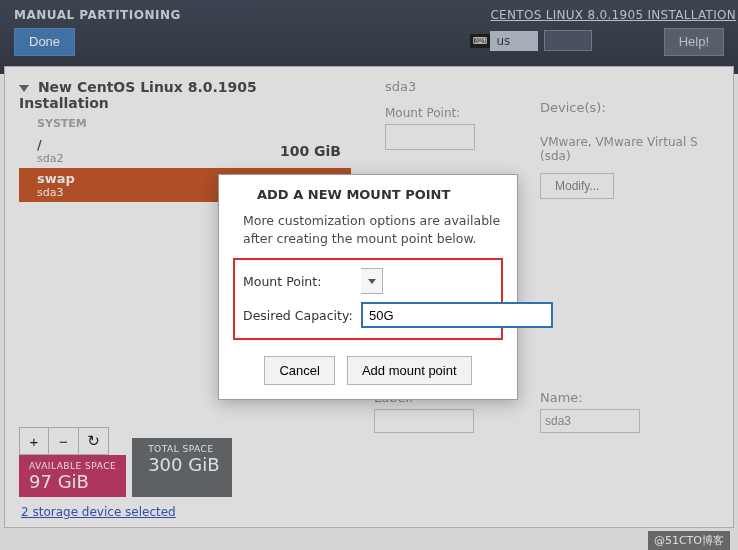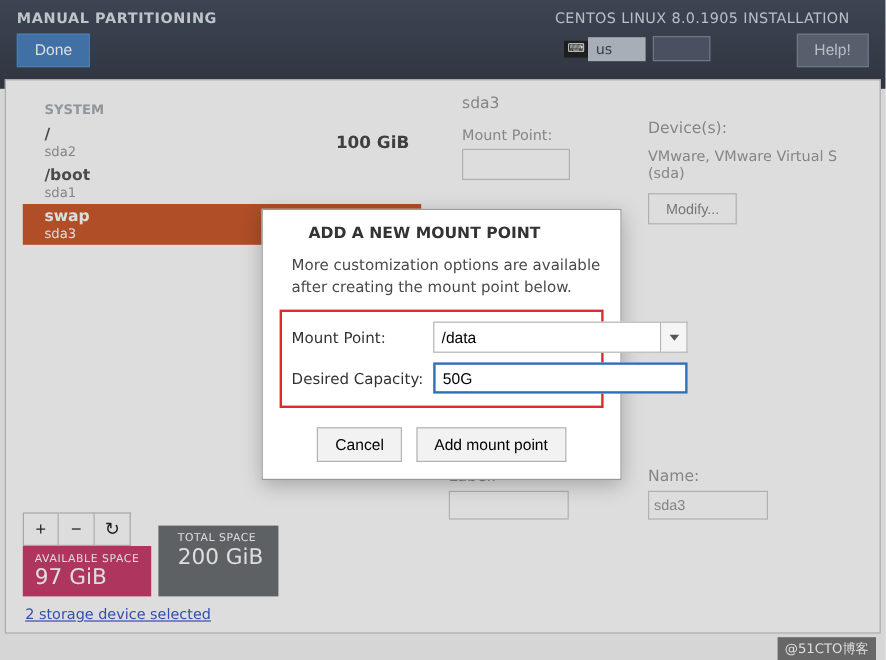--- a/index.html
+++ b/index.html
@@ -16,22 +16,23 @@
     .topbar {
       height: 74px; background: #1b2636;
       background: linear-gradient(#2a3446, #181f2d);
       color: #fff; position: relative;
     }
     .title-left {
       position: absolute; left: 14px; top: 8px; font-size: 12px; letter-spacing: .5px;
       color: #d9dee6; font-weight: bold;
     }
     .title-right {
-      position: absolute; right: 30px; top: 8px; font-size: 12px; letter-spacing: .3px;
+      position: absolute; right: 2px; top: 8px; font-size: 12px; letter-spacing: .3px;
       color: #d0d6e0;
+      text-decoration: underline;
     }
     .done-btn {
       position: absolute; left: 14px; top: 28px;
       background: #2f6fb3; color: #fff; border: 1px solid #3c7fc6;
       padding: 5px 14px 6px; cursor: pointer; font-size: 13px;
     }
     .help-btn {
       position: absolute; right: 14px; top: 28px;
       background: #4c5668; color: #cfd5de; border: 1px solid #6b778d;
       padding: 5px 14px 6px; cursor: pointer; font-size: 13px;
@@ -111,21 +112,21 @@
       cursor: pointer;
     }
 
     .rightcol .r-title { font-size: 13px; color: #8a8a8a; margin-bottom: 12px; }
     .rightcol .r-label { font-size: 12px; color: #8a8a8a; }
     .rightcol .disabled-input {
       width: 90px; height: 26px; border: 1px solid #c3c3c3;
       background: #fff; display: block; margin: 4px 0 14px;
     }
     .devcol { position: absolute; right: 28px; top: 100px; width: 170px; color: #8a8a8a; }
-    .devname { font-size: 12px; margin-top: 8px; }
+    .devname { font-size: 12px; margin-top: 20px; }
     .modify-btn {
       margin-top: 10px; border: 1px solid #c3c3c3; background: #fff;
       padding: 5px 14px; color: #777; font-size: 12px; cursor: default;
     }
 
     .footer {
       position: absolute; bottom: 0; right: 8px;
       color: #fff; background: rgba(0,0,0,0.6);
       font-size: 11px; padding: 2px 6px;
     }
@@ -193,36 +194,33 @@
   <div class="lang-box">
     <span class="kb-icon">⌨</span>
     <span class="lang-text">us</span>
     <span class="lang-slot"></span>
   </div>
   <button class="help-btn">Help!</button>
 </div>
 
 <div class="main">
   <div class="leftcol">
+    <div class="install-title">
+      <span class="tri-down"></span>
+      <span>New CentOS Linux 8.0.1905 Installation</span>
+    </div>
     <div class="section-label">SYSTEM</div>
 
     <div class="part-row">
       <div class="part-left">
         <span class="part-mount">/</span>
         <span class="part-dev">sda2</span>
       </div>
       <span class="part-size">100 GiB</span>
     </div>
-    <div class="part-row">
-      <div class="part-left">
-        <span class="part-mount">/boot</span>
-        <span class="part-dev">sda1</span>
-      </div>
-      <span class="part-size"></span>
-    </div>
     <div class="part-row selected">
       <div class="part-left">
         <span class="part-mount">swap</span>
         <span class="part-dev">sda3</span>
       </div>
       <span class="part-size"></span>
     </div>
 
     <div class="btnrow">
       <button class="sqbtn">+</button>
@@ -230,21 +228,21 @@
       <button class="sqbtn">↻</button>
     </div>
 
     <div class="space-row">
       <div class="space-box avail">
         <div class="space-label">AVAILABLE SPACE</div>
         <div class="space-val">97 GiB</div>
       </div>
       <div class="space-box total">
         <div class="space-label">TOTAL SPACE</div>
-        <div class="space-val">200 GiB</div>
+        <div class="space-val">300 GiB</div>
       </div>
     </div>
 
     <a class="storage-link">2 storage device selected</a>
   </div>
 
   <div class="rightcol">
     <div class="r-title">sda3</div>
     <div class="r-label">Mount Point:</div>
     <div class="disabled-input"></div>
@@ -267,21 +265,20 @@
 </div>
 
 <div class="dimmer"></div>
 
 <div class="dialog">
   <div class="dlg-title">ADD A NEW MOUNT POINT</div>
   <div class="dlg-desc">More customization options are available after creating the mount point below.</div>
   <div class="dlg-form">
     <label>Mount Point:</label>
     <div class="combo">
-      <input type="text" value="/data" style="">
       <div class="dd">
         <span class="dd-arrow"></span>
       </div>
     </div>
     <label>Desired Capacity:</label>
     <input class="cap-input" type="text" value="50G" style="">
   </div>
   <div class="dlg-buttons">
     <button>Cancel</button>
     <button>Add mount point</button>

